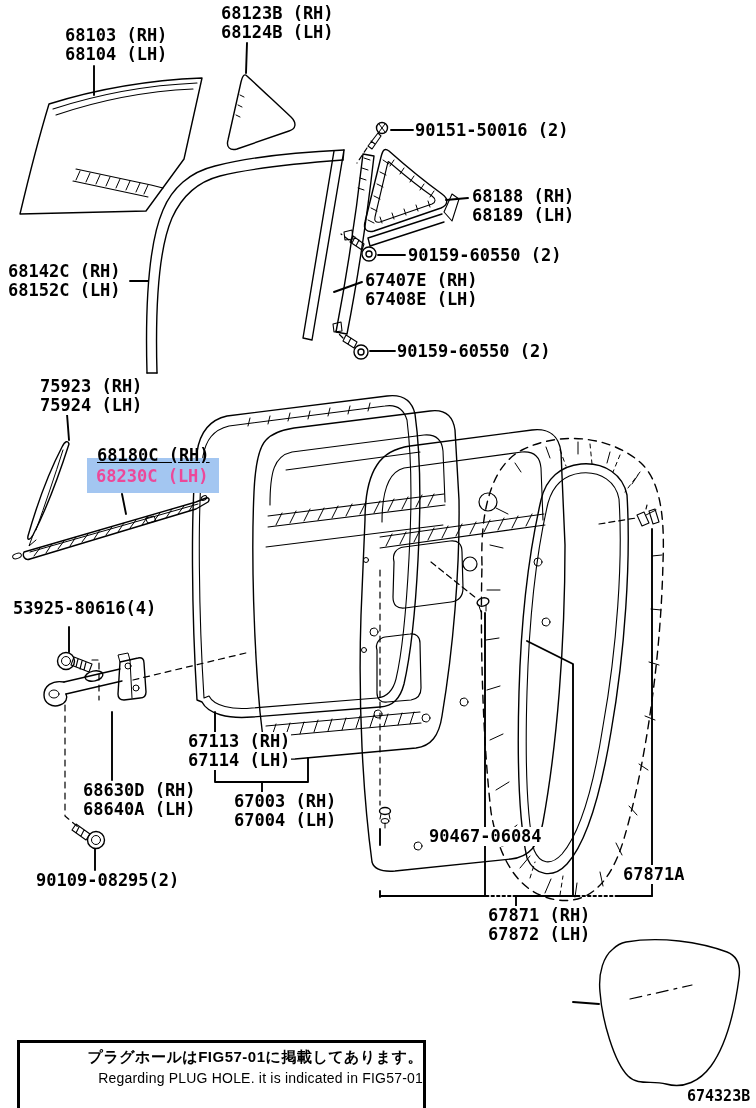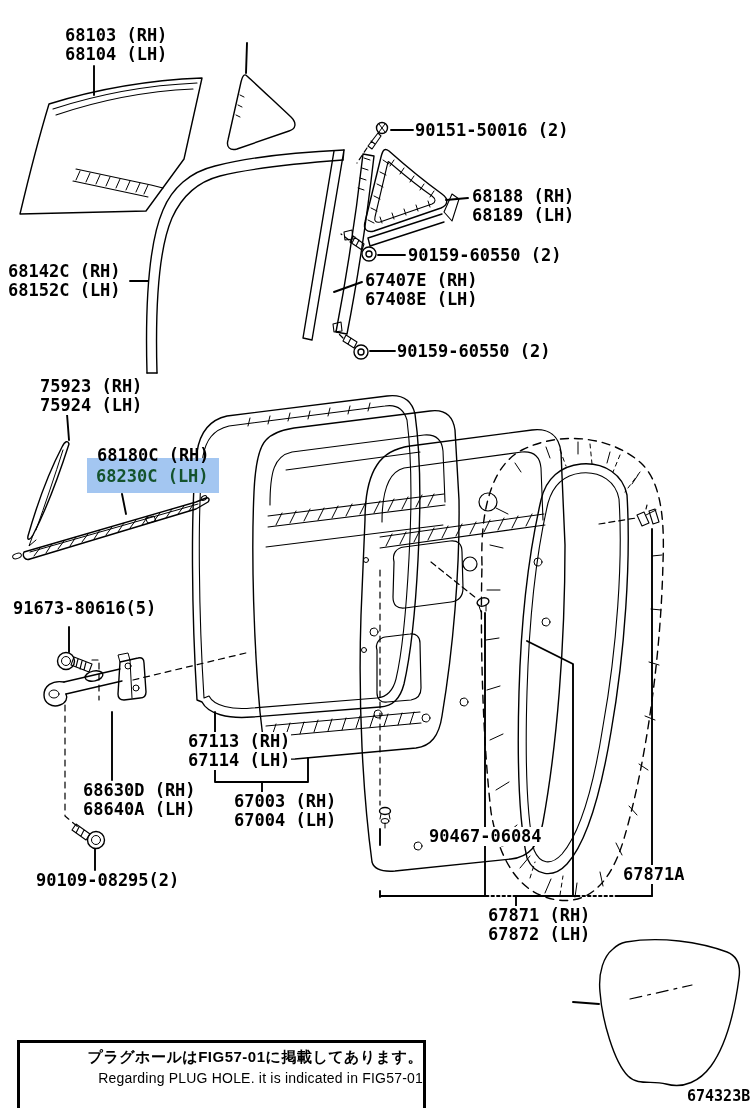--- a/index.html
+++ b/index.html
@@ -1,22 +1,22 @@
 <!DOCTYPE html>
 <html><head>
 <meta charset="utf-8">
 <style>
   html,body{margin:0;padding:0;background:#fff;}
   #page{position:relative;width:756px;height:1108px;background:#fff;overflow:hidden;
         font-family:"DejaVu Sans Mono",monospace;}
   #diagram-svg{position:absolute;left:0;top:0;z-index:0;}
   .lbl{position:absolute;z-index:2;font:bold 17px/19px "DejaVu Sans Mono",monospace;
        color:#000;white-space:pre;background:#fff;padding:0 1px;cursor:pointer;}
-  .lbl.nobg{background:transparent;}
-  .lbl.sel{color:#14532d;background:transparent;}
+  .lbl.nobg{background:transparent;text-decoration:underline;}
+  .lbl.sel{color:#ec4899;background:transparent;}
   #hl-rect{position:absolute;z-index:1;left:87px;top:458px;width:132px;height:35px;
        background:#a3c6f1;}
   #note-box{position:absolute;z-index:2;left:17px;top:1040px;width:403px;height:66px;
        border:3px solid #000;background:#fff;text-align:right;padding-top:3px;}
   #note-box .jp{font:bold 15px/22px "Liberation Sans",sans-serif;letter-spacing:0.5px;}
   #note-box .en{font:14px/21px "Liberation Sans",sans-serif;letter-spacing:0.2px;}
   #note-box .ref{font:bold 16px/22px "DejaVu Sans Mono",monospace;letter-spacing:1px;}
   #note-box .ref .u{border-bottom:2px solid #000;}
   #fig-code{position:absolute;z-index:2;left:687px;top:1087px;
        font:bold 15px/18px "DejaVu Sans Mono",monospace;}
@@ -218,34 +218,36 @@
       <path d="M 516,896 L 516,906"></path>
       <path d="M 573,1002 L 599,1004"></path>
     </g>
   </g>
 </svg>
 
 <div id="hl-rect"></div>
 
 <div class="lbl" style="left:64px;top:26px">68103 (RH)
 68104 (LH)</div>
+<div class="lbl" style="left:220px;top:4px">68123B (RH)
+68124B (LH)</div>
 <div class="lbl" style="left:414px;top:121px">90151-50016 (2)</div>
 <div class="lbl" style="left:471px;top:187px">68188 (RH)
 68189 (LH)</div>
 <div class="lbl" style="left:407px;top:246px">90159-60550 (2)</div>
 <div class="lbl" style="left:364px;top:271px">67407E (RH)
 67408E (LH)</div>
 <div class="lbl" style="left:396px;top:342px">90159-60550 (2)</div>
 <div class="lbl" style="left:7px;top:262px">68142C (RH)
 68152C (LH)</div>
 <div class="lbl" style="left:39px;top:377px">75923 (RH)
 75924 (LH)</div>
 <div class="lbl nobg" style="left:96px;top:446px">68180C (RH)</div>
 <div class="lbl sel" style="left:95px;top:467px">68230C (LH)</div>
-<div class="lbl" style="left:12px;top:599px">91673-80616(5)</div>
+<div class="lbl" style="left:12px;top:599px">53925-80616(4)</div>
 <div class="lbl" style="left:82px;top:781px">68630D (RH)
 68640A (LH)</div>
 <div class="lbl" style="left:35px;top:871px">90109-08295(2)</div>
 <div class="lbl" style="left:187px;top:732px">67113 (RH)
 67114 (LH)</div>
 <div class="lbl" style="left:233px;top:792px">67003 (RH)
 67004 (LH)</div>
 <div class="lbl" style="left:428px;top:827px">90467-06084</div>
 <div class="lbl" style="left:622px;top:865px">67871A</div>
 <div class="lbl" style="left:487px;top:906px">67871 (RH)

